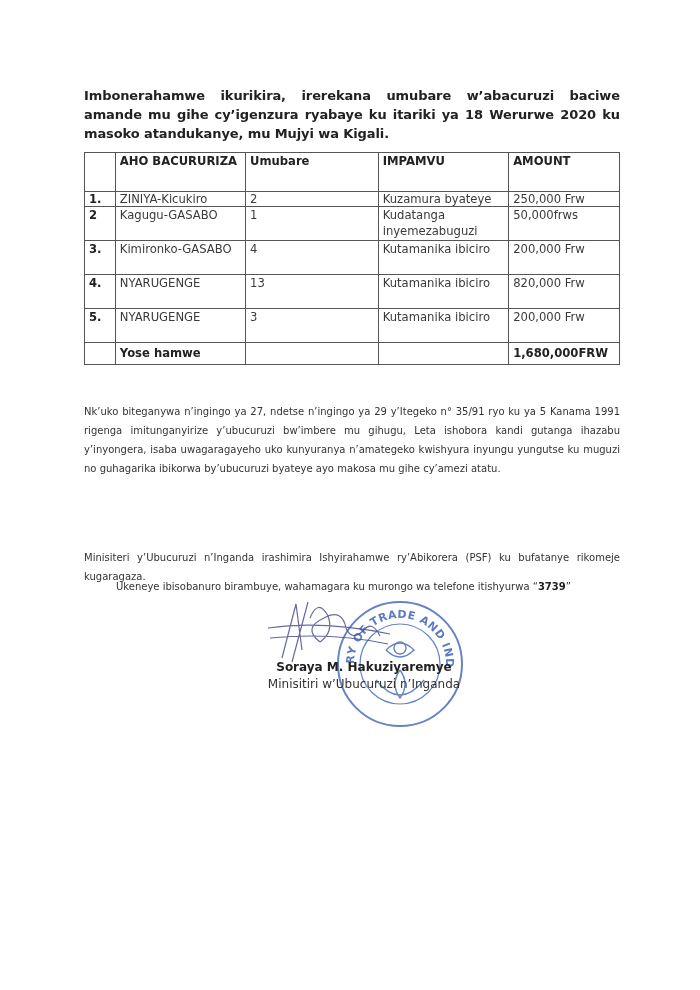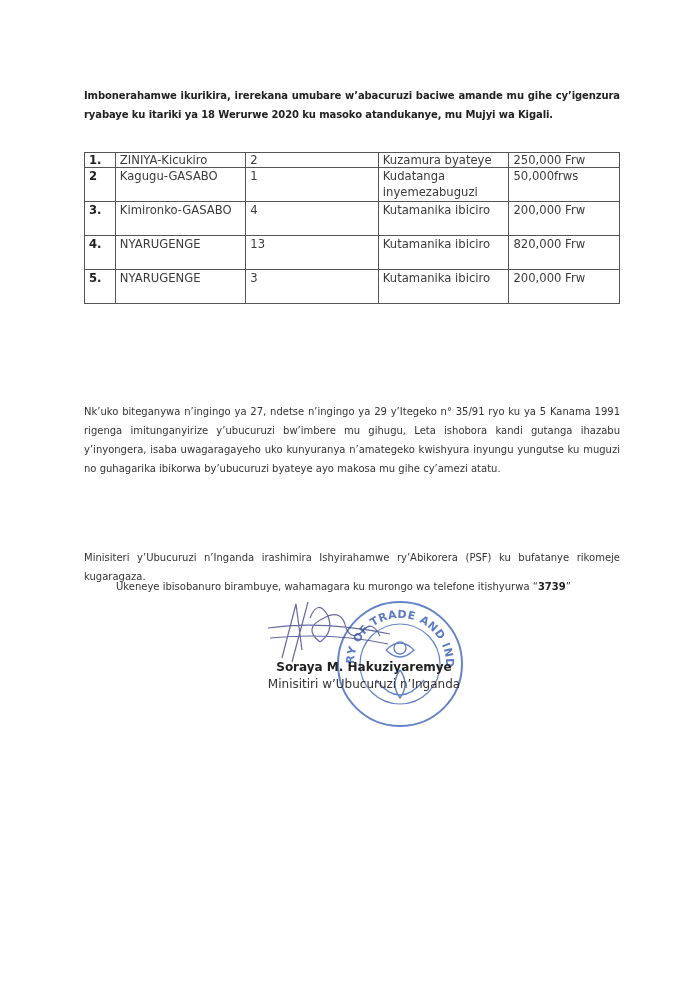--- a/index.html
+++ b/index.html
@@ -1,19 +1,19 @@
 <!DOCTYPE html>
 <html><head>
 <meta charset="utf-8">
 <style>
   html, body { margin: 0; padding: 0; background: #ffffff; }
   body { width: 700px; height: 990px; position: relative; overflow: hidden;
          font-family: "DejaVu Sans", sans-serif; color: #2a2a2a; }
   .intro { position: absolute; left: 84px; top: 86px; width: 536px;
-           font-size: 10px; font-weight: bold; line-height: 19px; text-align: justify;
+           font-size: 13px; font-weight: bold; line-height: 19px; text-align: justify;
            color: #222; letter-spacing: -0.1px; }
   table.fines { position: absolute; left: 84px; top: 152px; width: 536px;
                 border-collapse: collapse; font-size: 11.6px; color: #3a3a3a; }
   table.fines td, table.fines th { border: 1px solid #555; padding: 0 4px; vertical-align: top;
                 line-height: 16px; text-align: left; }
   table.fines th { font-weight: bold; color: #222; }
   .c0 { width: 22px; font-weight: bold; color:#222; }
   .c1 { width: 122px; }
   .c2 { width: 125px; }
   .c3 { width: 122px; }
@@ -34,20 +34,27 @@
   .signer-name { top: 660px; font-weight: bold; color: #222; left: 14px; }
   .signer-title { top: 677px; color: #333; left: 14px; }
 </style>
 </head>
 <body>
 
 <div class="intro">Imbonerahamwe ikurikira, irerekana umubare w’abacuruzi baciwe amande mu gihe cy’igenzura ryabaye ku itariki ya 18 Werurwe 2020 ku masoko atandukanye, mu Mujyi wa Kigali.</div>
 
 <table class="fines">
   <tbody>
+      <tr class="h">
+    <th class="c0"></th>
+    <th class="c1">AHO BACURURIZA</th>
+    <th class="c2">Umubare</th>
+    <th class="c3">IMPAMVU</th>
+    <th class="c4">AMOUNT</th>
+  </tr>
   <tr class="r1">
     <td class="c0">1.</td>
     <td class="c1">ZINIYA-Kicukiro</td>
     <td class="c2">2</td>
     <td class="c3">Kuzamura byateye</td>
     <td class="c4">250,000 Frw</td>
   </tr>
   <tr class="r2">
     <td class="c0">2</td>
     <td class="c1">Kagugu-GASABO</td>
@@ -69,20 +76,27 @@
     <td class="c3">Kutamanika ibiciro</td>
     <td class="c4">820,000 Frw</td>
   </tr>
   <tr class="r5">
     <td class="c0">5.</td>
     <td class="c1">NYARUGENGE</td>
     <td class="c2">3</td>
     <td class="c3">Kutamanika ibiciro</td>
     <td class="c4">200,000 Frw</td>
   </tr>
+  <tr class="tot">
+    <td class="c0"></td>
+    <td class="c1">Yose hamwe</td>
+    <td class="c2"></td>
+    <td class="c3"></td>
+    <td class="c4">1,680,000FRW</td>
+  </tr>
 </tbody>
   </table>
 
 <div class="para p1">Nk’uko biteganywa n’ingingo ya 27, ndetse n’ingingo ya 29 y’Itegeko n° 35/91 ryo ku ya 5 Kanama 1991 rigenga imitunganyirize y’ubucuruzi bw’imbere mu gihugu, Leta ishobora kandi gutanga ihazabu y’inyongera, isaba uwagaragayeho uko kunyuranya n’amategeko kwishyura inyungu yungutse ku muguzi no guhagarika ibikorwa by’ubucuruzi byateye ayo makosa mu gihe cy’amezi atatu.</div>
 <div class="para p2">Minisiteri y’Ubucuruzi n’Inganda irashimira Ishyirahamwe ry’Abikorera (PSF) ku bufatanye rikomeje kugaragaza.</div>
 <div class="para p3"><span>Ukeneye ibisobanuro birambuye, wahamagara ku murongo wa telefone itishyurwa “</span><b>3739</b><span>”</span></div>
 
 <svg class="stamp" viewBox="0 0 128 128">
   <defs>
     <path id="stampArc" d="M 18 64 A 46 46 0 0 1 110 64"></path>

